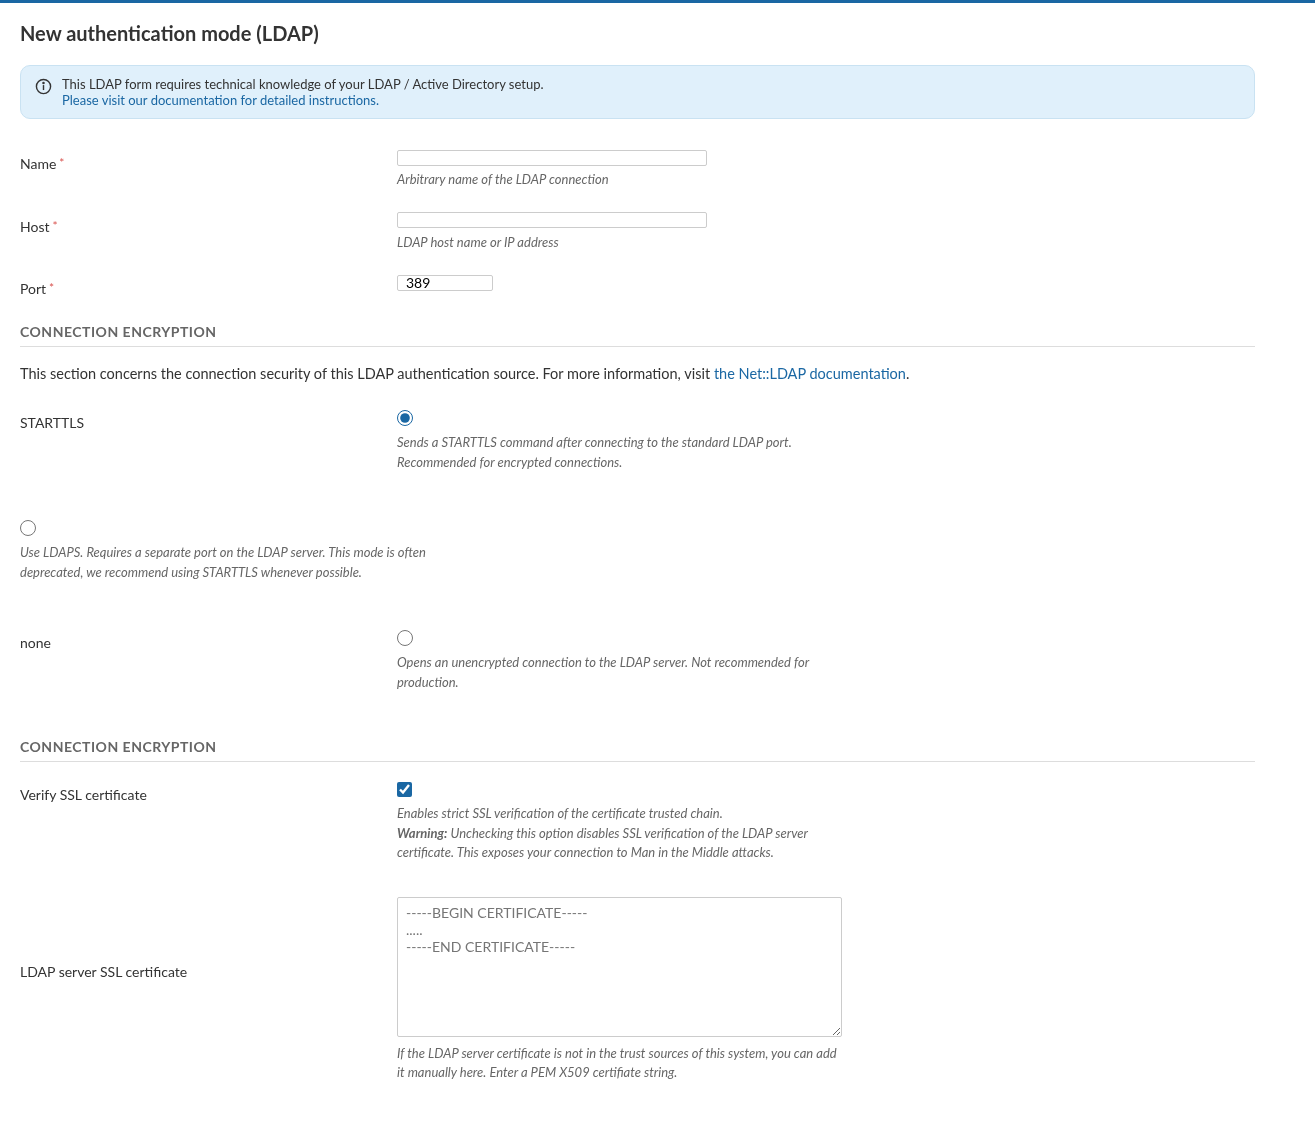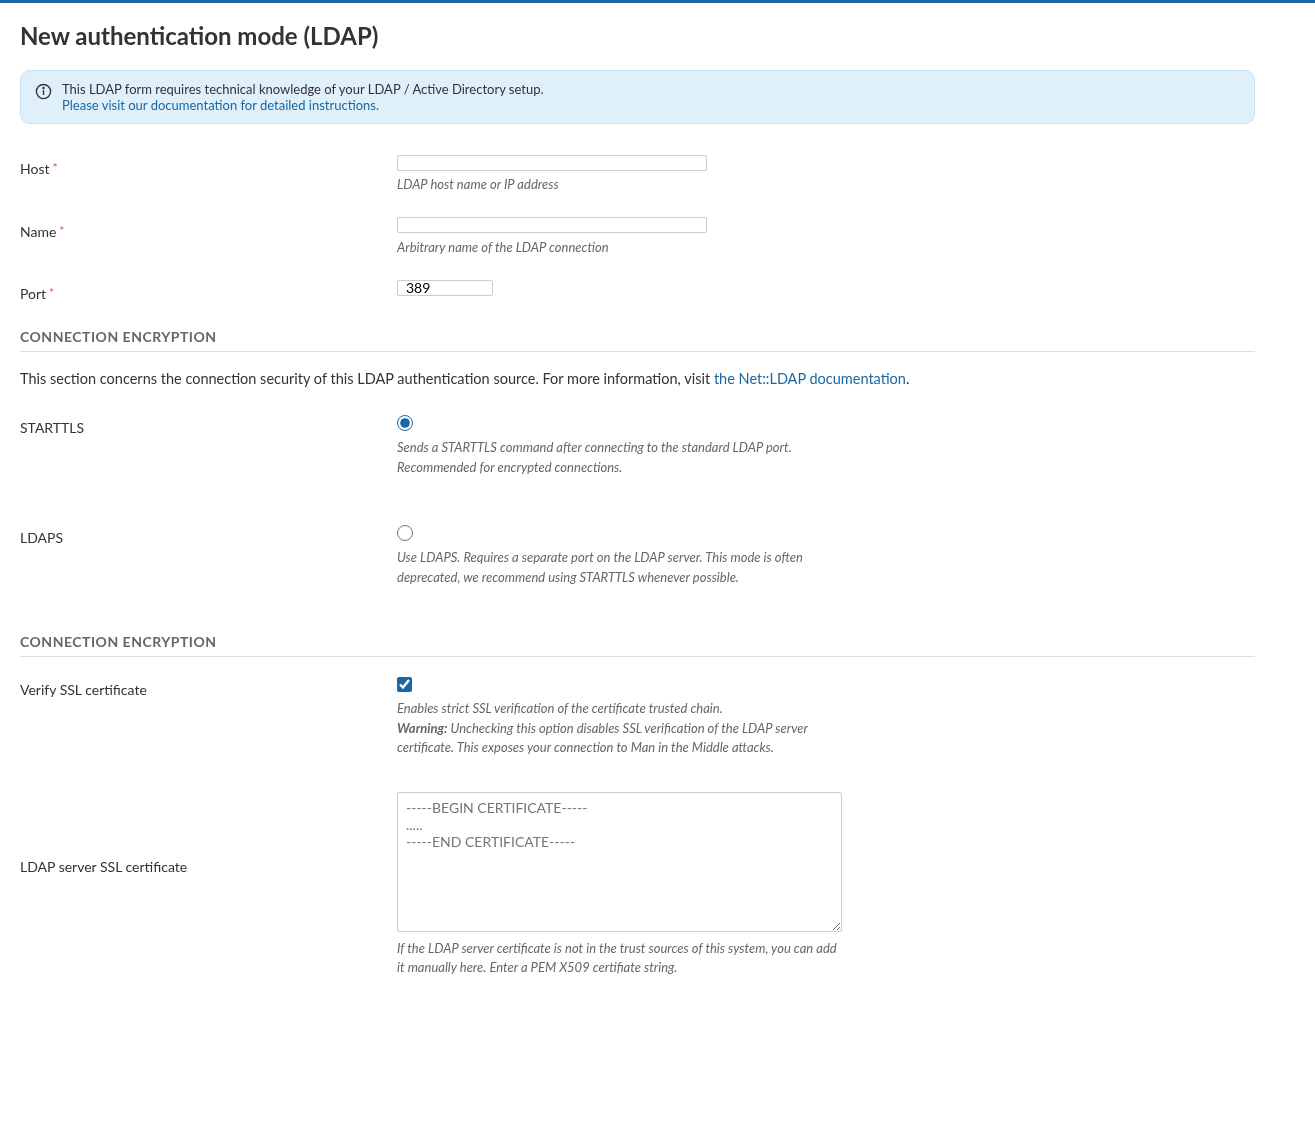--- a/index.html
+++ b/index.html
@@ -10,21 +10,21 @@
     font-size: 14px;
     color: #333;
     background: #fff;
     border-top: 3px solid #1a67a3;
   }
   .container {
     padding: 10px 20px 40px 20px;
     max-width: 1275px;
   }
   h1.page-title {
-    font-size: 24px;
+    font-size: 20px;
     font-weight: 700;
     color: #333;
     margin: 8px 0 20px 0;
   }
   .notice {
     background: #e0f0fb;
     border: 1px solid #c9e2f2;
     border-radius: 10px;
     padding: 10px 14px;
     display: flex;
@@ -136,40 +136,40 @@
       </svg>
     </span>
     <div>
       <span>This LDAP form requires technical knowledge of your LDAP / Active Directory setup.</span><br>
       <a href="#">Please visit our documentation for detailed instructions.</a>
     </div>
   </div>
 
   <div class="form-row">
     <div class="form-label">
+      <span>Name</span><span class="req">*</span>
+    </div>
+    <div class="form-field">
+      <input type="text" class="w-wide" value="" style="">
+      <div class="help help-below-input">Arbitrary name of the LDAP connection</div>
+    </div>
+  </div>
+
+  <div class="form-row">
+    <div class="form-label">
       <span>Host</span><span class="req">*</span>
     </div>
     <div class="form-field">
       <input type="text" class="w-wide" value="" style="">
       <div class="help help-below-input">LDAP host name or IP address</div>
     </div>
   </div>
 
   <div class="form-row">
     <div class="form-label">
-      <span>Name</span><span class="req">*</span>
-    </div>
-    <div class="form-field">
-      <input type="text" class="w-wide" value="" style="">
-      <div class="help help-below-input">Arbitrary name of the LDAP connection</div>
-    </div>
-  </div>
-
-  <div class="form-row">
-    <div class="form-label">
       <span>Port</span><span class="req">*</span>
     </div>
     <div class="form-field">
       <input type="text" class="w-short" value="389" style="">
     </div>
   </div>
 
   <div class="section-heading">CONNECTION ENCRYPTION</div>
 
   <div class="section-desc">
@@ -180,29 +180,37 @@
     <div class="form-label">STARTTLS</div>
     <div class="form-field">
       <div class="radio-wrap">
         <input type="radio" name="enc" checked="" style="">
       </div>
       <div class="help">Sends a STARTTLS command after connecting to the standard LDAP port. Recommended for encrypted connections.</div>
     </div>
   </div>
 
   <div class="form-row tall">
-    <div class="form-label">LDAPS</div>
     <div class="form-field">
       <div class="radio-wrap">
         <input type="radio" name="enc" style="">
       </div>
       <div class="help">Use LDAPS. Requires a separate port on the LDAP server. This mode is often deprecated, we recommend using STARTTLS whenever possible.</div>
     </div>
   </div>
 
+  <div class="form-row tall">
+    <div class="form-label">none</div>
+    <div class="form-field">
+      <div class="radio-wrap">
+        <input type="radio" name="enc" style="">
+      </div>
+      <div class="help">Opens an unencrypted connection to the LDAP server. Not recommended for production.</div>
+    </div>
+  </div>
 
   <div class="section-heading">CONNECTION ENCRYPTION</div>
 
   <div class="form-row" style="margin-bottom:34px;">
     <div class="form-label">Verify SSL certificate</div>
     <div class="form-field">
       <div class="check-wrap">
         <input type="checkbox" checked="" style="">
       </div>
       <div class="help">

